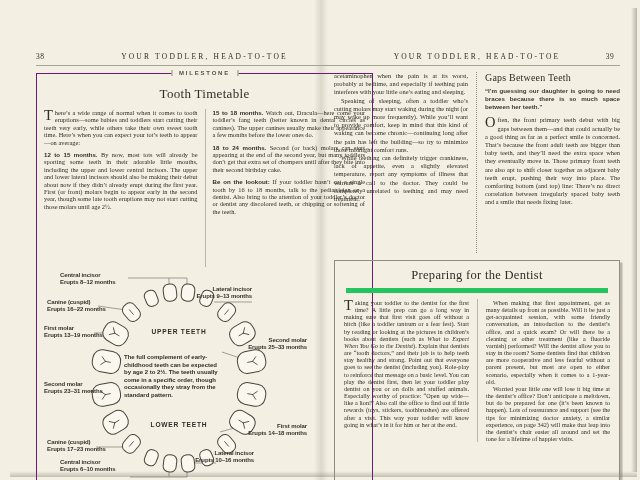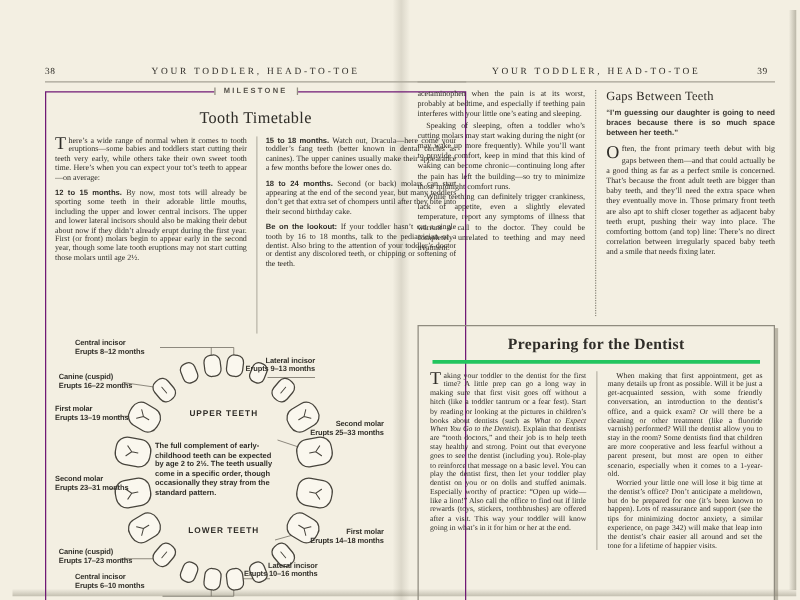--- a/index.html
+++ b/index.html
@@ -60,22 +60,22 @@
   .rp-cols .c1 { width:50%; padding-right:8px; border-right:1px dotted #8f8b7f; }
   .rp-cols .c2 { width:50%; padding-left:8px; }
   .rp-cols .body { line-height:8.2px; }
   p.ind { text-indent:7px; }
   .gaps-title { font-size:10px; font-weight:normal; margin-bottom:4px; letter-spacing:.2px; }
   .question { font-family:"Liberation Sans", sans-serif; font-weight:bold; font-size:6.2px;
     line-height:7.8px; text-align:justify; color:#3a3833; margin-bottom:6px; }
 
   .dbox { margin-top:7px; height:228px; border:1px solid #8f8b7f; padding:7px 9px;
     box-shadow:2.5px 2.5px 0 rgba(120,114,96,.45); overflow:hidden; }
-  .dbox-title { text-align:center; font-size:12.5px; font-weight:bold; letter-spacing:.3px;
-    padding-bottom:5px; margin:0 2px 6px; border-bottom:3px solid #22c55e; }
+  .dbox-title { text-align:center; font-size:12.5px; font-weight:normal; letter-spacing:.3px;
+    padding-bottom:5px; margin:0 2px 6px; border-bottom:5px solid #22c55e; }
   .dbox-cols { display:flex; }
   .dbox-cols .c1 { width:50%; padding-right:8px; }
   .dbox-cols .c2 { width:50%; padding-left:8px; border-left:1px solid #b9b5a8; }
   .dbox-cols .body { font-size:6.2px; line-height:7.15px; }
 </style>
 </head>
 <body>
 
 <div class="gutter"></div>
 <div class="edge-right"></div>

